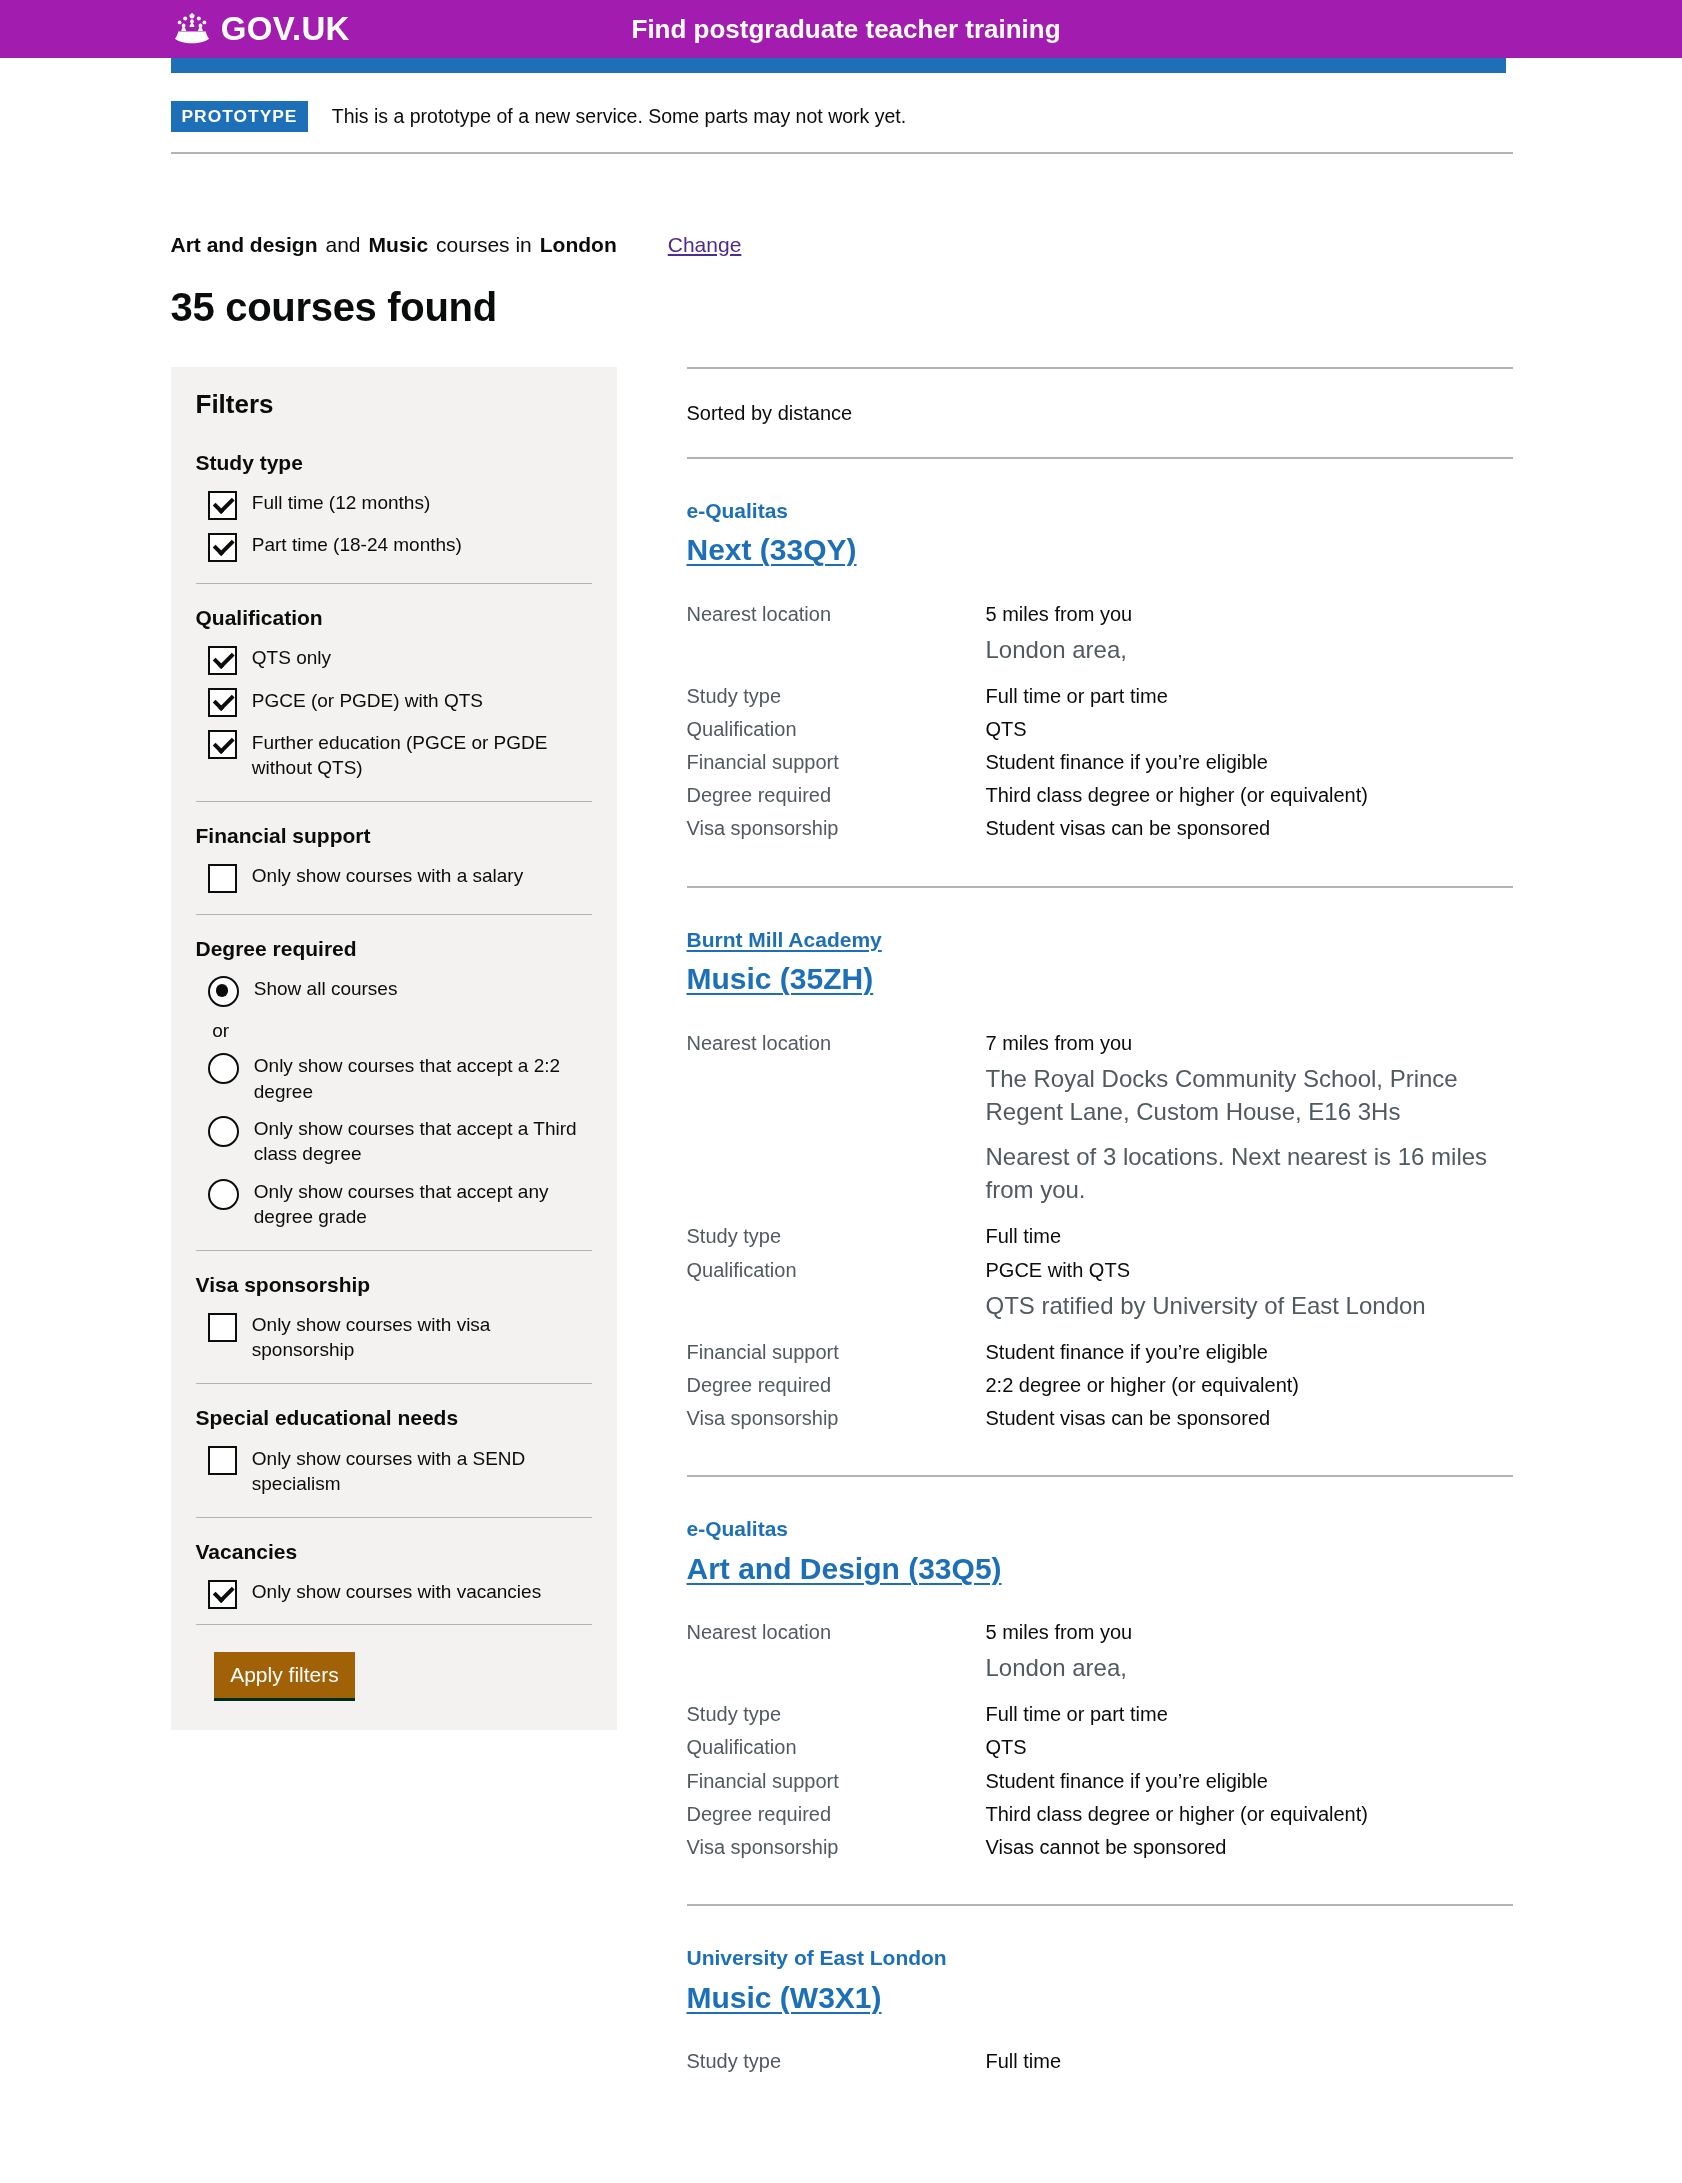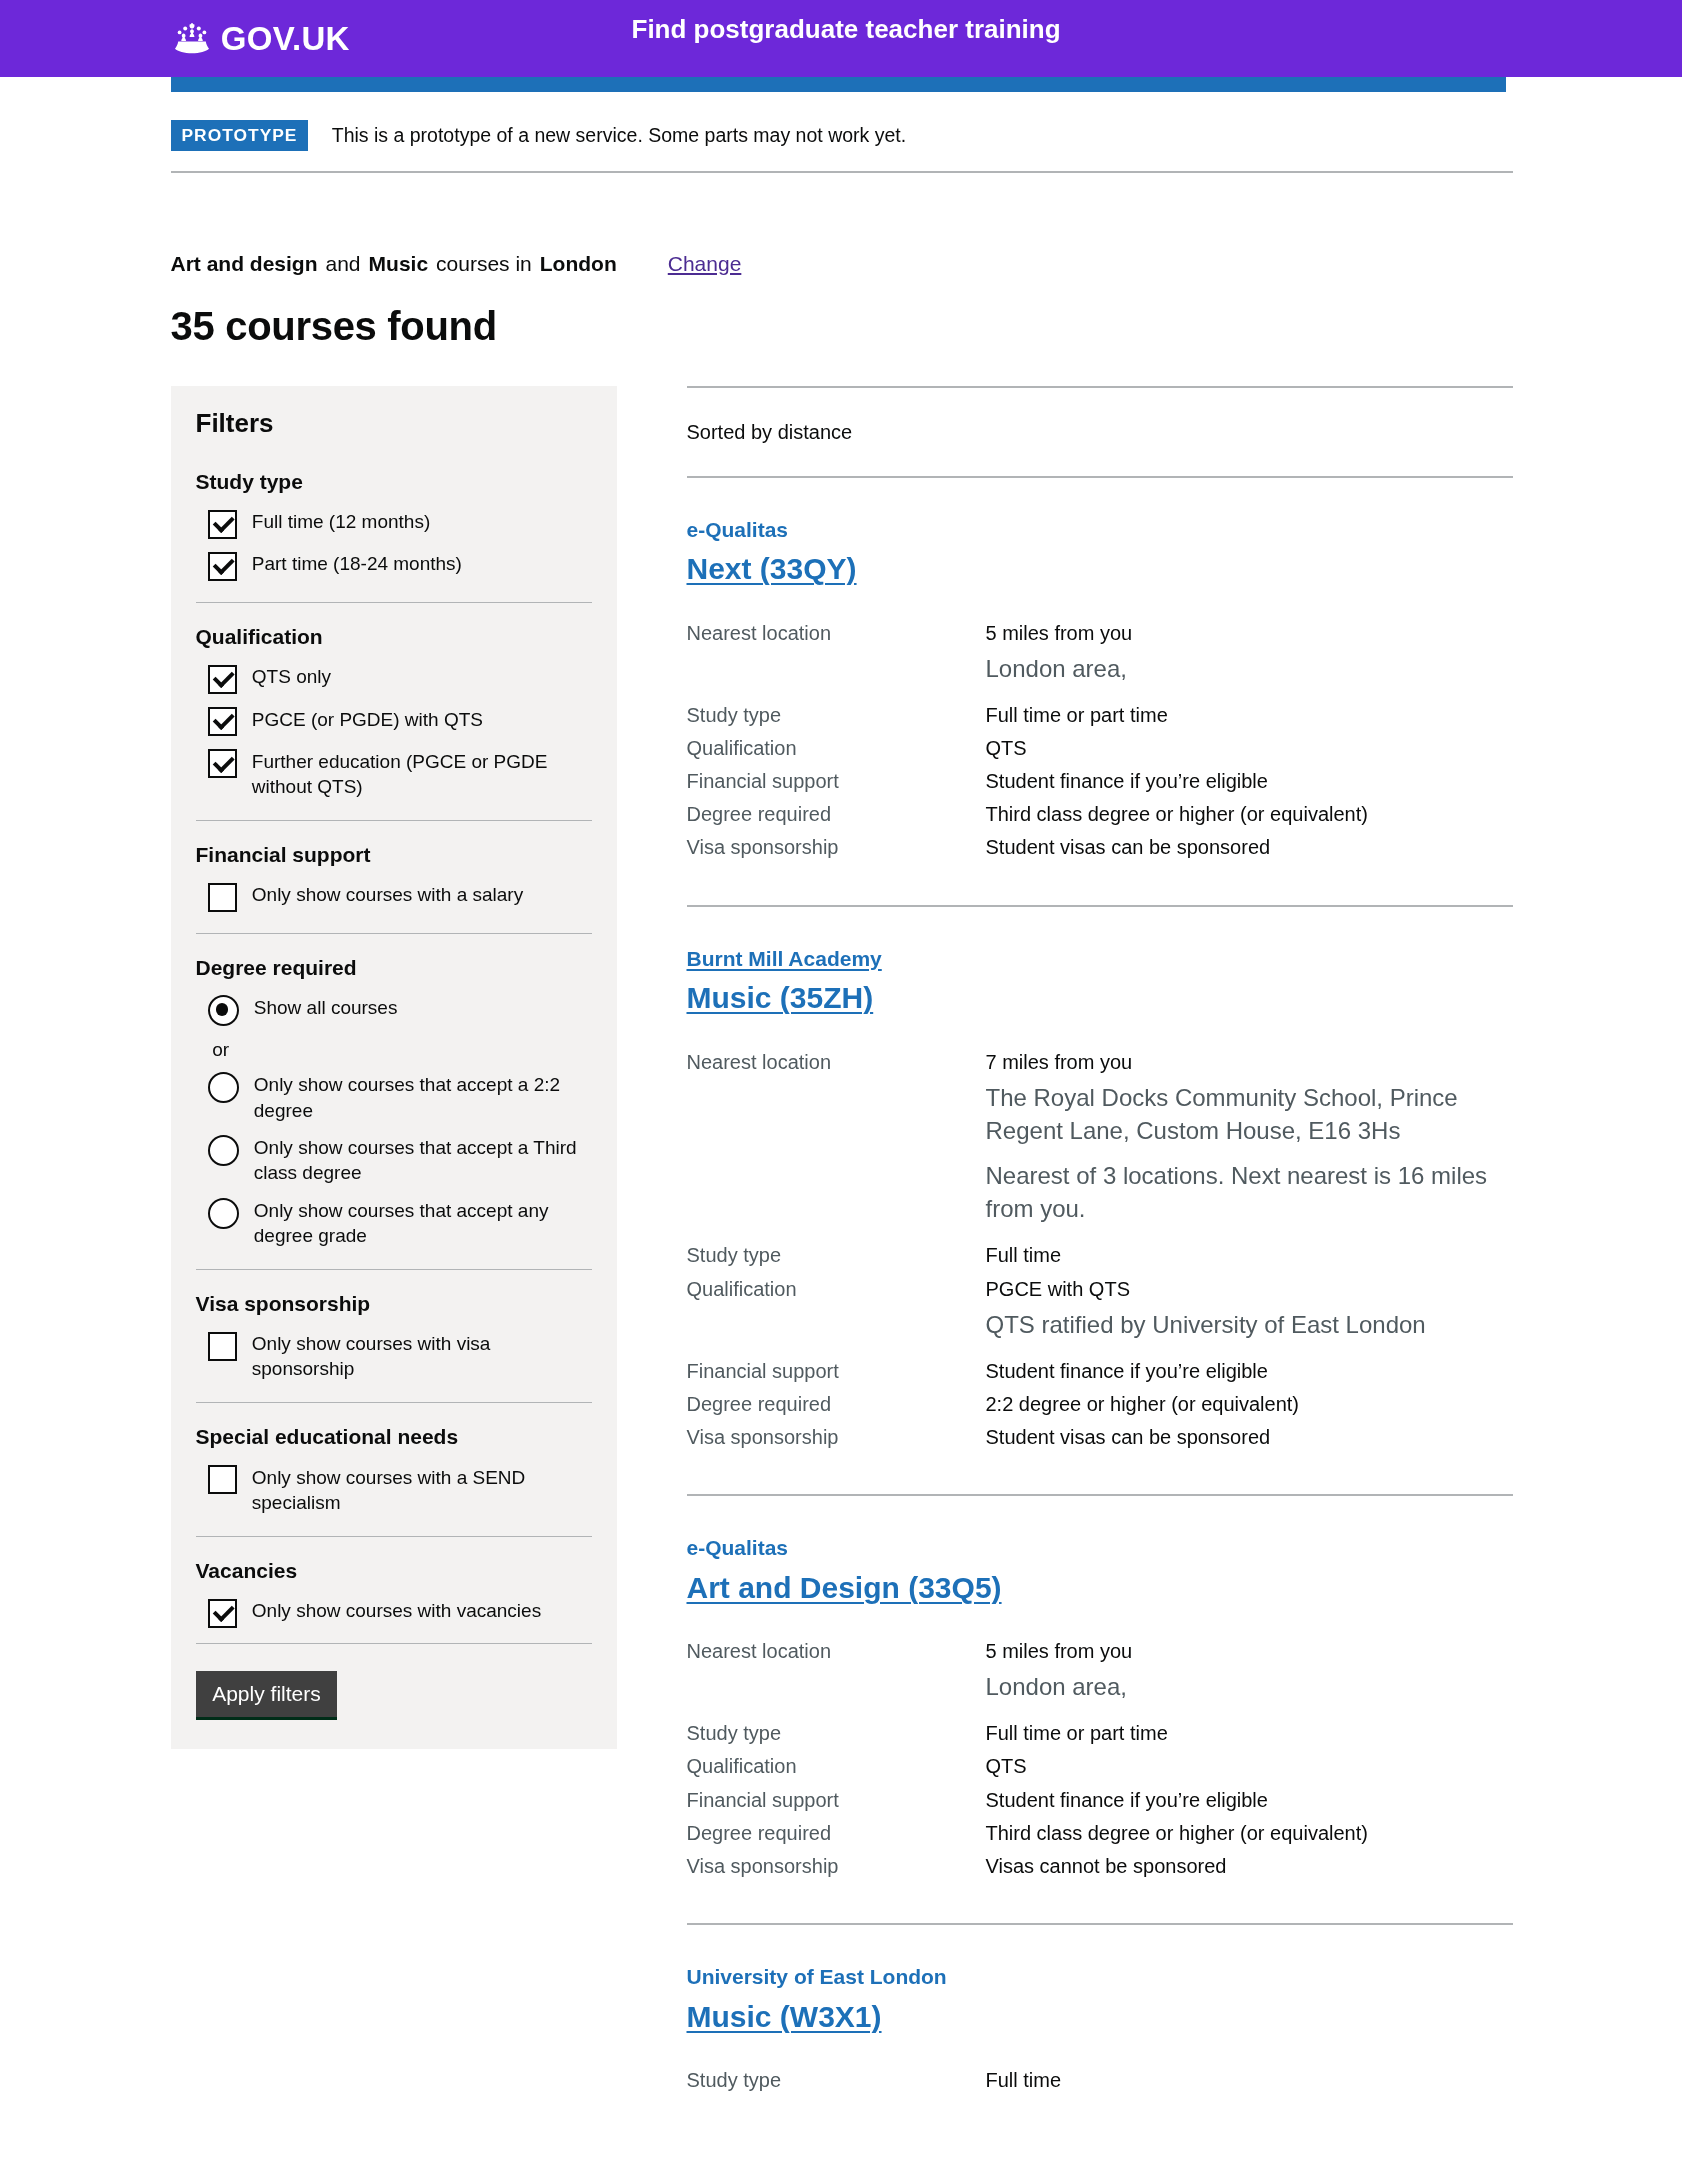--- a/index.html
+++ b/index.html
@@ -8,22 +8,22 @@
     width: 1683px;
     height: 2183px;
     background: #ffffff;
     font-family: "Liberation Sans", sans-serif;
     color: #0b0c0c;
     overflow: hidden;
   }
 
   
   .govuk-header {
-    background: #6d28d9;
-    height: 77px;
+    background: #a21caf;
+    height: 58px;
     position: relative;
   }
   .header-inner {
     width: 1342px;
     margin: 0 auto;
     height: 100%;
     display: flex;
     align-items: center;
     position: relative;
   }
@@ -218,31 +218,32 @@
     color: #0b0c0c;
     max-width: 348px;
   }
   .or-text {
     font-size: 19px;
     margin: 11px 0 11px 16.7px;
     line-height: 1.2;
   }
   .apply-button {
     display: inline-block;
-    background: #404040;
+    background: #a16207;
     color: #ffffff;
     font-size: 21px;
     font-weight: 400;
     padding: 11px 16.7px 11.8px 16.7px;
     border: 0;
     border-bottom: 3.5px solid #002d18;
     cursor: pointer;
     font-family: "Liberation Sans", sans-serif;
     line-height: 1.1;
     margin-top: 5.6px;
+    margin-left: 18px;
   }
   .filter-group.no-border-bottom { padding-bottom: 0; }
   .divider-line {
     border-top: 1.4px solid #b1b4b6;
     margin: 15.3px 0 21px 0;
   }
 
   
   .sort-bar {
     border-top: 2.1px solid #b1b4b6;

